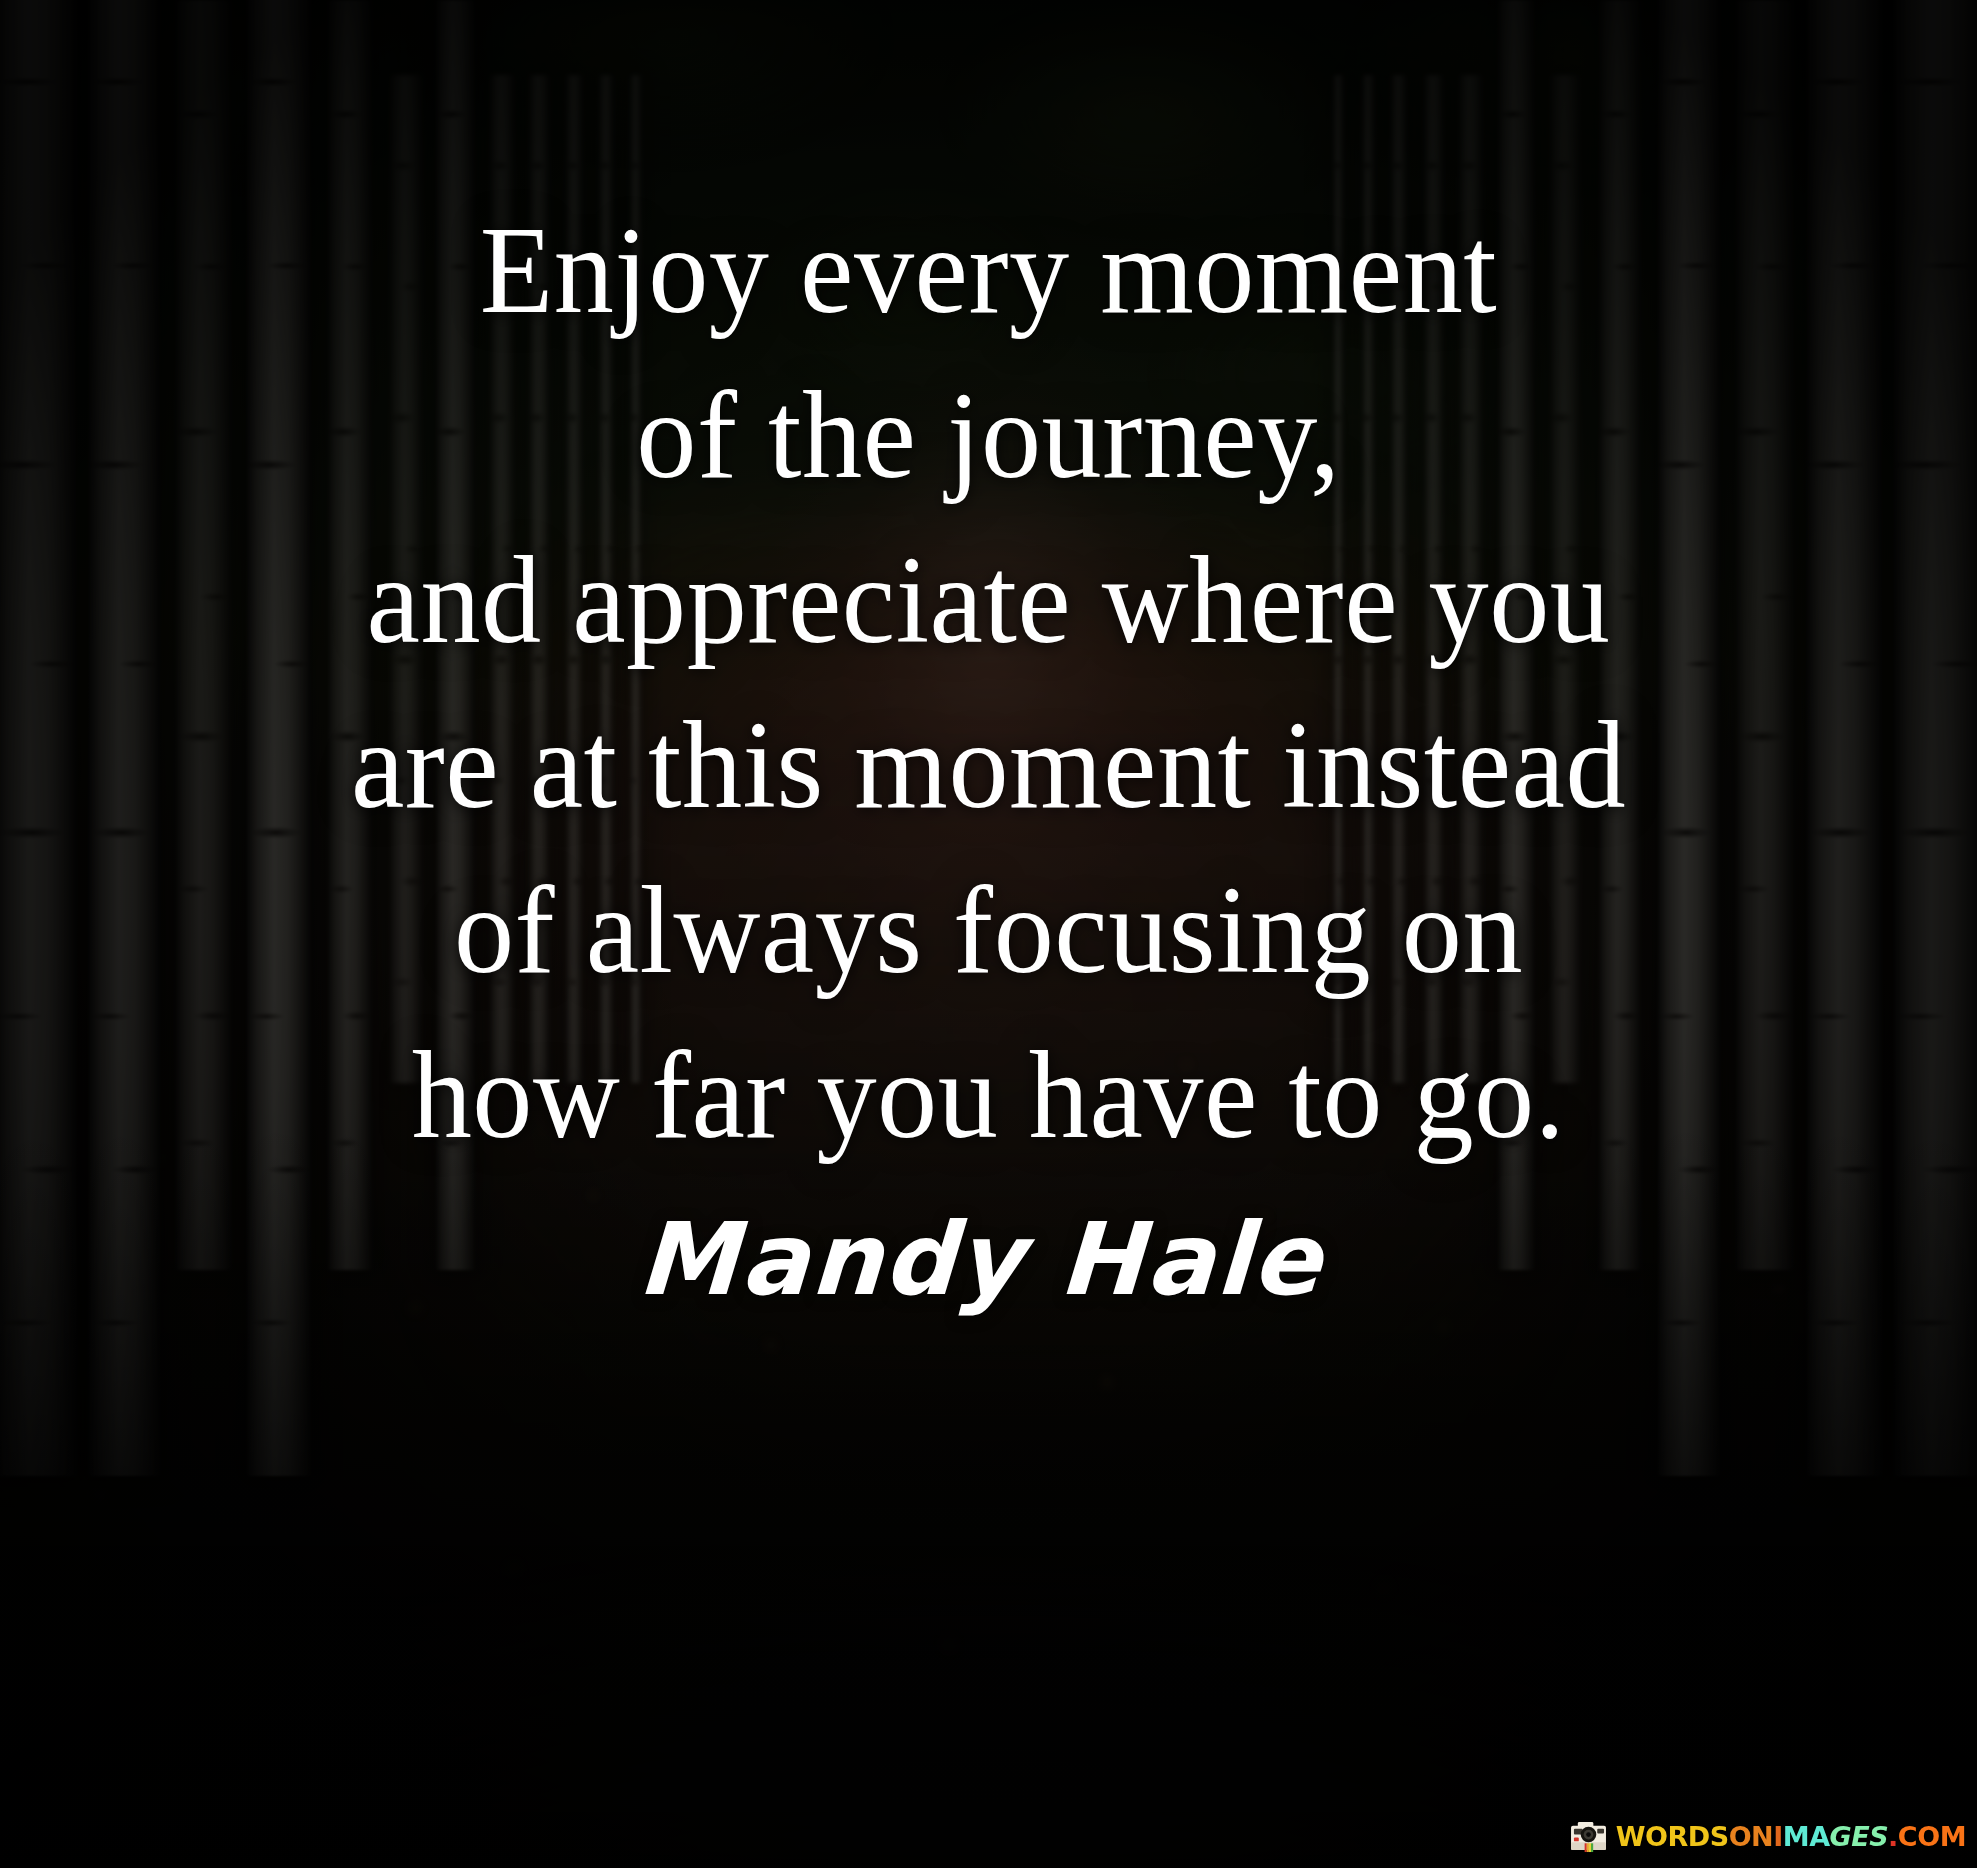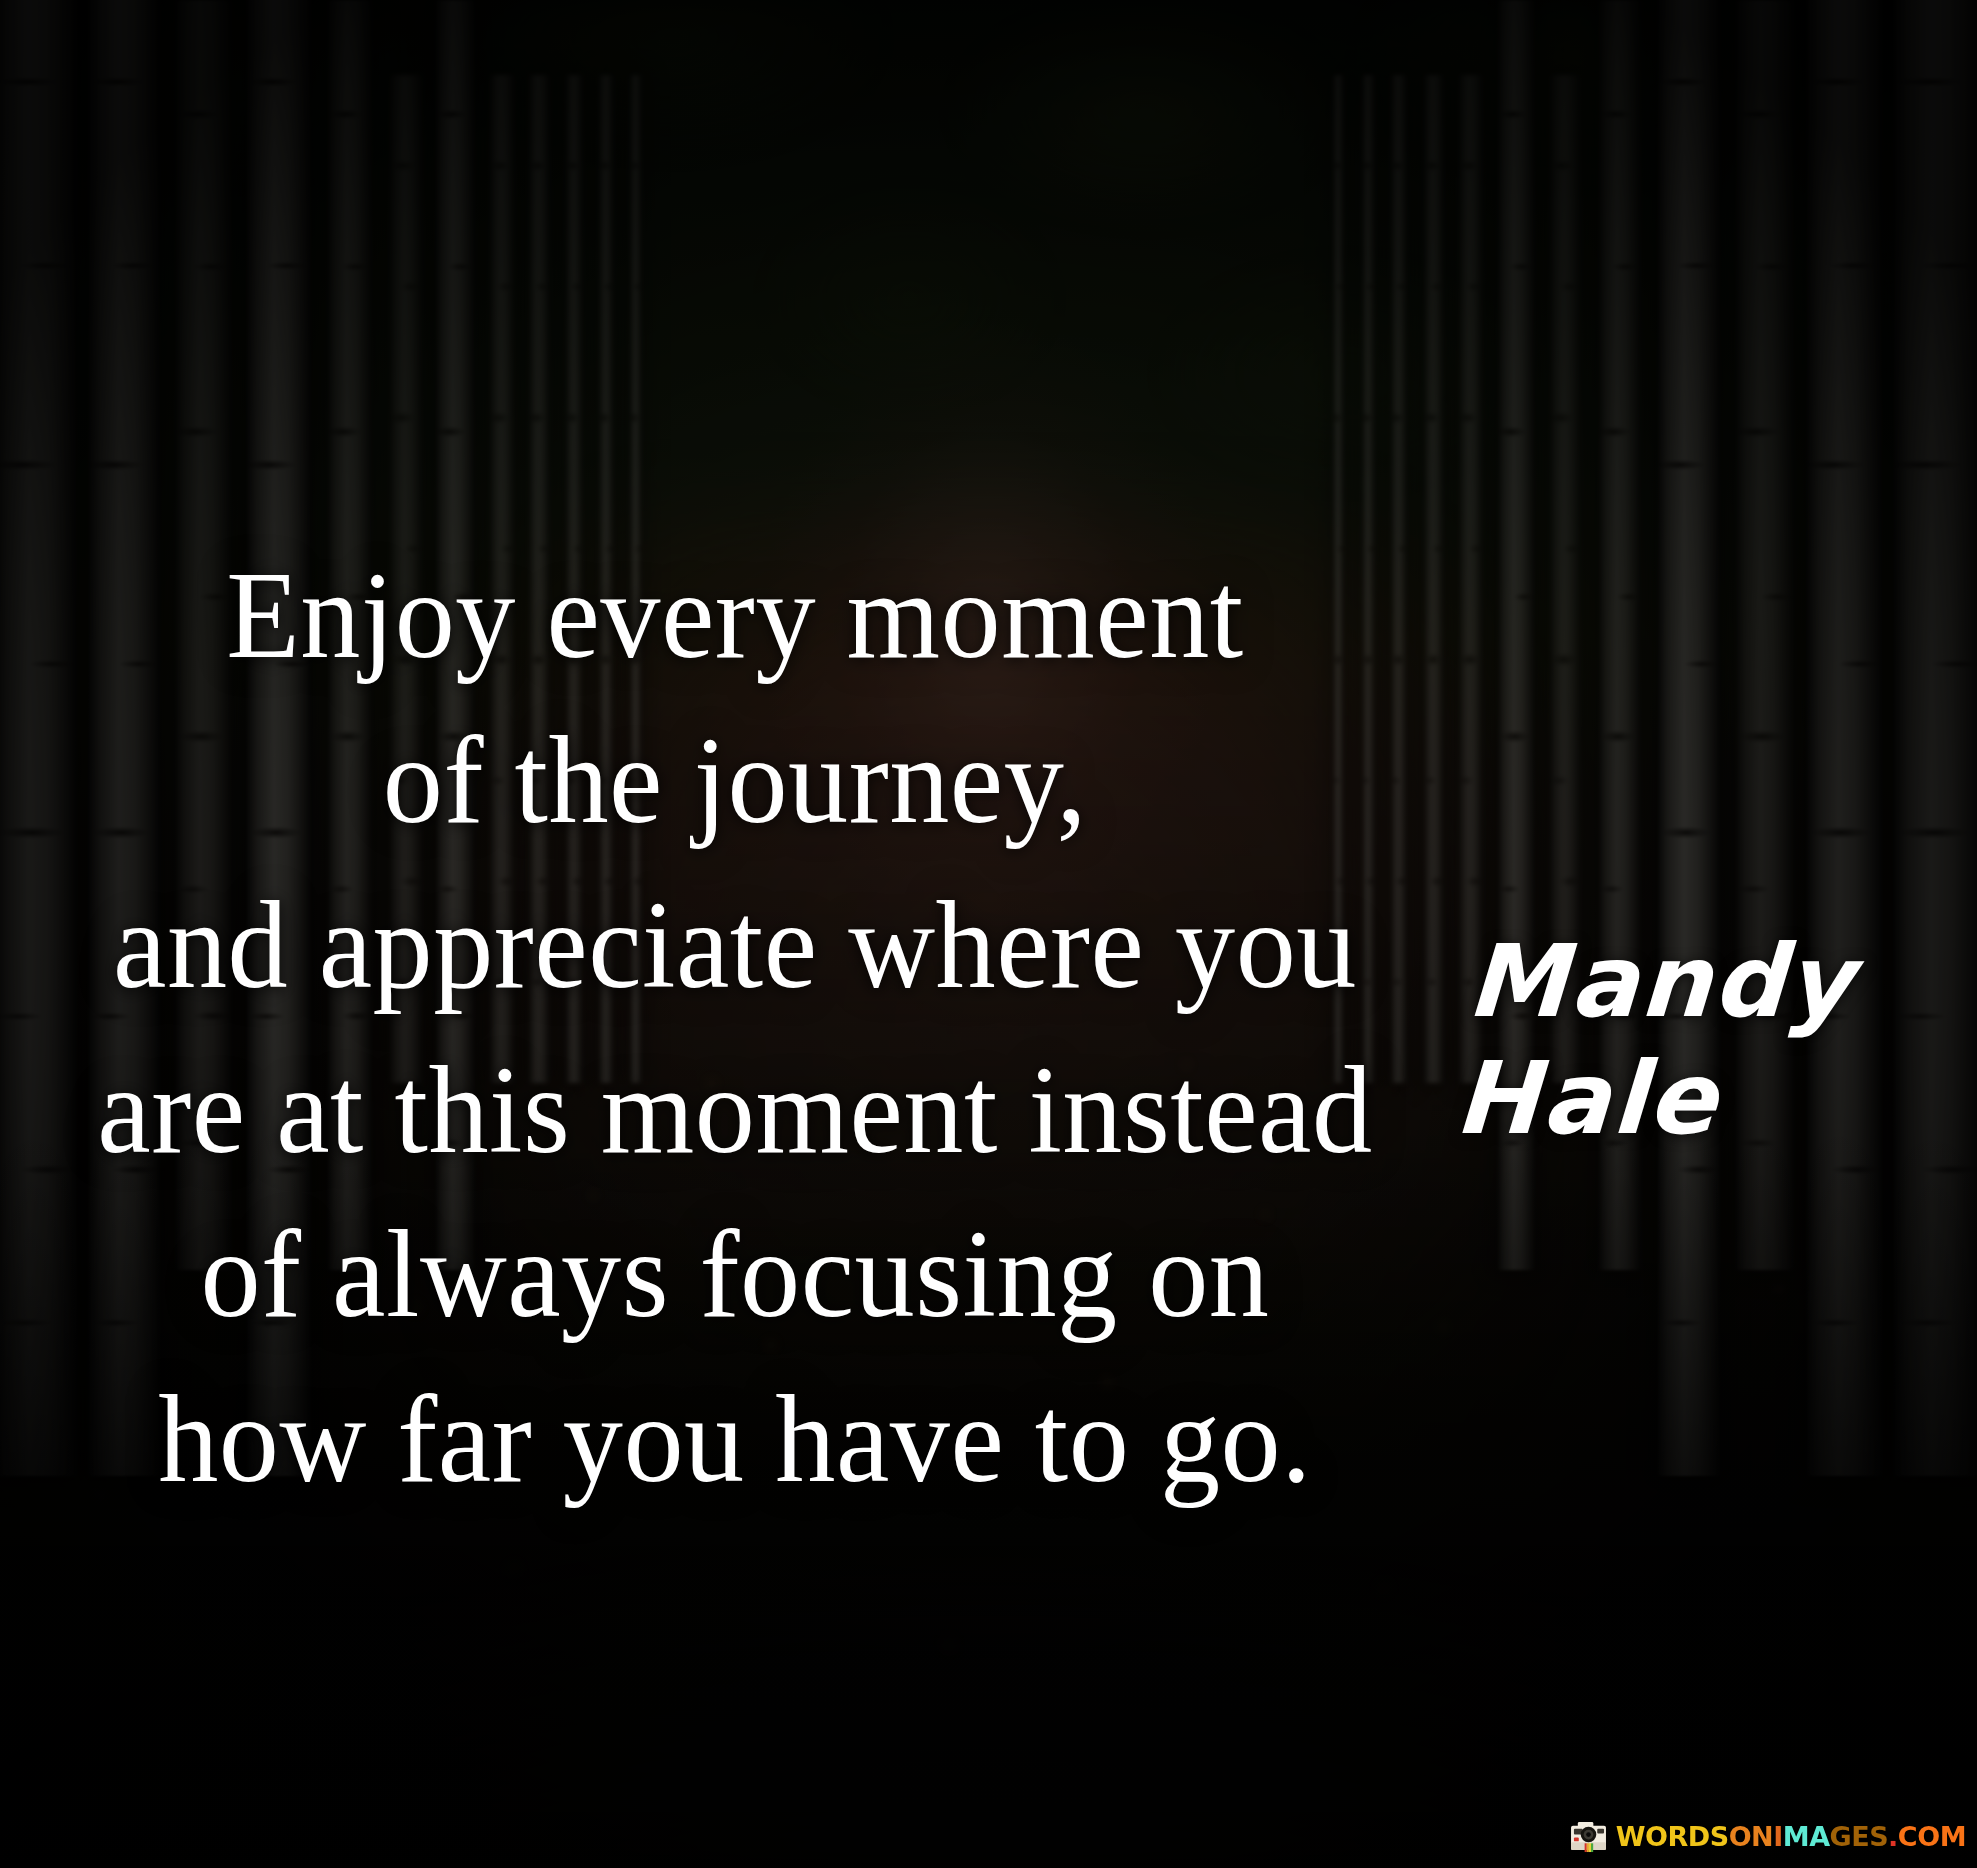--- a/index.html
+++ b/index.html
@@ -163,21 +163,21 @@
   .bg-scrim { background: rgba(0,0,0,0.40); }
   .bg-bottomfade {
     background: linear-gradient(to bottom, rgba(0,0,0,0) 60%, rgba(0,0,0,0.55) 85%, rgba(0,0,0,0.80) 100%);
   }
 
   
   .content {
     position: absolute;
     inset: 0;
     display: flex;
-    flex-direction: row;
+    flex-direction: column;
     align-items: center;
     justify-content: flex-start;
     padding-top: 189px;
     box-sizing: border-box;
   }
   .quote {
     width: 100%;
     text-align: center;
     color: #ffffff;
     font-family: "Liberation Serif", "DejaVu Serif", serif;
@@ -290,20 +290,20 @@
       <rect x="16" y="24" width="2.2" height="9" fill="#d4342a"></rect>
       <rect x="18.2" y="24" width="2.2" height="9" fill="#e9a62b"></rect>
       <rect x="20.4" y="24" width="2.2" height="9" fill="#e6d23a"></rect>
       <rect x="22.6" y="24" width="2.2" height="9" fill="#4aa83c"></rect>
     </svg>
     <span class="wm-text">
       <span style="color: rgb(240, 196, 25);">WORDS</span>
       <span style="color: rgb(232, 130, 30);">ON</span>
       <span style="color: rgb(224, 103, 28);">I</span>
       <span style="color: #5eead4;">MA</span>
-      <span style="color: #a16207;">GES</span>
+      <span style="color: #86efac; font-style: italic;">GES</span>
       <span style="color: rgb(224, 52, 38);">.</span>
       <span style="color: #f97316;">COM</span>
     </span>
   </div>
 
 </div>
 
 
 </body></html>

